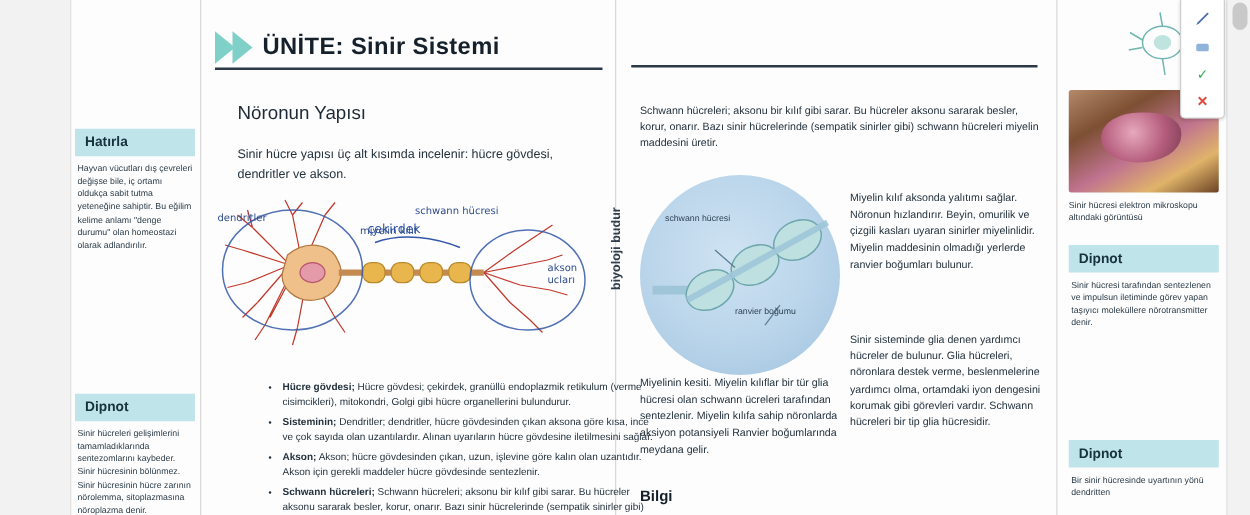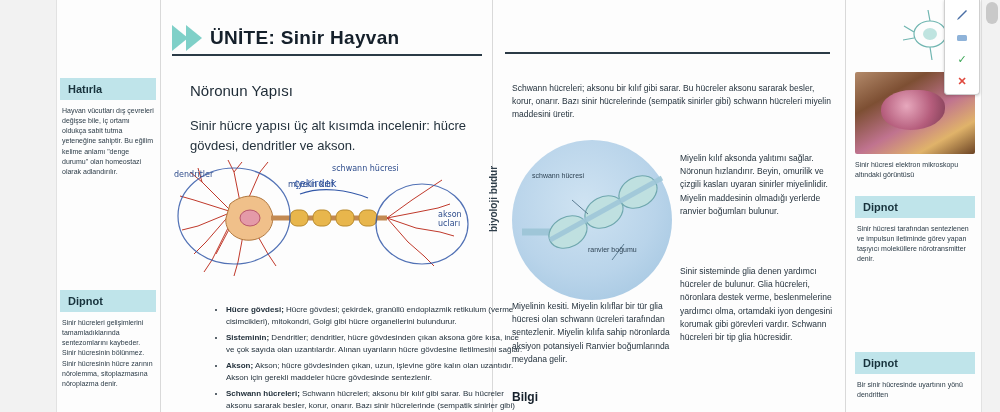--- a/index.html
+++ b/index.html
@@ -25,41 +25,41 @@
   .unite-head{position:absolute;left:172px;top:18px;width:300px;height:40px;display:flex;align-items:center;gap:8px;}
   .tri{width:0;height:0;border-top:13px solid transparent;border-bottom:13px solid transparent;border-left:16px solid #7fd0c8;}
   .tri2{width:0;height:0;border-top:13px solid transparent;border-bottom:13px solid transparent;border-left:16px solid #7fd0c8;margin-left:-10px;}
   .unite-title{font-size:19px;font-weight:bold;letter-spacing:.3px;color:#15202b;white-space:nowrap;}
   .unite-underline{position:absolute;left:172px;top:54px;width:310px;height:2px;background:#2b3a46;}
 
   .sec2-title{position:absolute;left:505px;top:24px;font-size:17px;font-weight:bold;color:#15202b;white-space:nowrap;}
   .sec2-underline{position:absolute;left:505px;top:52px;width:325px;height:2px;background:#2b3a46;}
 
   
-  .side-box{position:absolute;left:60px;width:96px;}
+  .side-box{position:absolute;left:60px;width:96px;margin-top:25px;}
   .side-tag{background:#bfe4ea;padding:5px 8px;font-size:11px;font-weight:bold;color:#17323c;}
   .side-body{font-size:7px;line-height:1.45;color:#2b3b47;padding:6px 2px 0 2px;}
   .hatirla{top:78px;}
   .dipnot1{top:290px;}
 
   
   .photo{position:absolute;left:855px;top:72px;width:120px;height:82px;border-radius:2px;overflow:hidden;
     background:linear-gradient(150deg,#b38a6a 0%,#7d4f33 28%,#c0738f 55%,#e0b36a 78%,#6b4324 100%);}
   .photo .blob{position:absolute;width:64px;height:40px;left:26px;top:18px;border-radius:50% 42% 55% 48%;
     background:radial-gradient(circle at 40% 40%,#e7a8bd 0%,#b55d7c 55%,#7a3c52 100%);filter:blur(.4px);}
   .photo-cap{position:absolute;left:855px;top:160px;width:120px;font-size:7px;line-height:1.45;color:#2b3b47;}
   .dipnot2{position:absolute;left:855px;top:196px;width:120px;}
   .dipnot3{position:absolute;left:855px;top:352px;width:120px;}
 
   
   .micro{position:absolute;left:900px;top:6px;width:70px;height:58px;}
 
   
   .c1-title{position:absolute;left:190px;top:82px;font-size:15px;font-weight:normal;color:#1d2a35;}
-  .c1-lead{position:absolute;left:190px;top:116px;width:290px;font-size:13px;line-height:1.55;color:#24323d;}
+  .c1-lead{position:absolute;left:190px;top:116px;width:290px;font-size:10px;line-height:1.55;color:#24323d;}
   .neuron{position:absolute;left:172px;top:142px;width:310px;height:150px;}
   .hand-label{position:absolute;font-family:"DejaVu Sans",sans-serif;color:#2f4d8c;font-size:8px;}
   .hand-blue{color:#3358a8;margin-top:32px;}
   .c1-list{position:absolute;left:186px;top:296px;width:300px;font-size:8px;line-height:1.5;color:#24323d;}
   .c1-list li{margin-bottom:4px;}
   .c1-list b{font-weight:bold;}
 
   
   .c2-p1{position:absolute;left:512px;top:82px;width:325px;font-size:8.5px;line-height:1.55;color:#24323d;}
   .circle-ill{position:absolute;left:512px;top:140px;width:160px;height:160px;border-radius:50%;
@@ -90,21 +90,21 @@
   <div class="gutter-left"></div>
   <div class="gutter-right"></div>
 
   <div class="rule r1"></div>
   <div class="rule r2"></div>
   <div class="rule r3"></div>
 
   <div class="unite-head">
     <span class="tri"></span>
     <span class="tri2"></span>
-    <span class="unite-title">ÜNİTE: Sinir Hayvan</span>
+    <span class="unite-title">ÜNİTE: Sinir Sistemi</span>
   </div>
   <div class="unite-underline"></div>
 
   <div class="sec2-underline"></div>
 
   <div class="side-box hatirla">
     <div class="side-tag">Hatırla</div>
     <div class="side-body">Hayvan vücutları dış çevreleri değişse bile, iç ortamı oldukça sabit tutma yeteneğine sahiptir. Bu eğilim kelime anlamı "denge durumu" olan homeostazi olarak adlandırılır.</div>
   </div>
 

